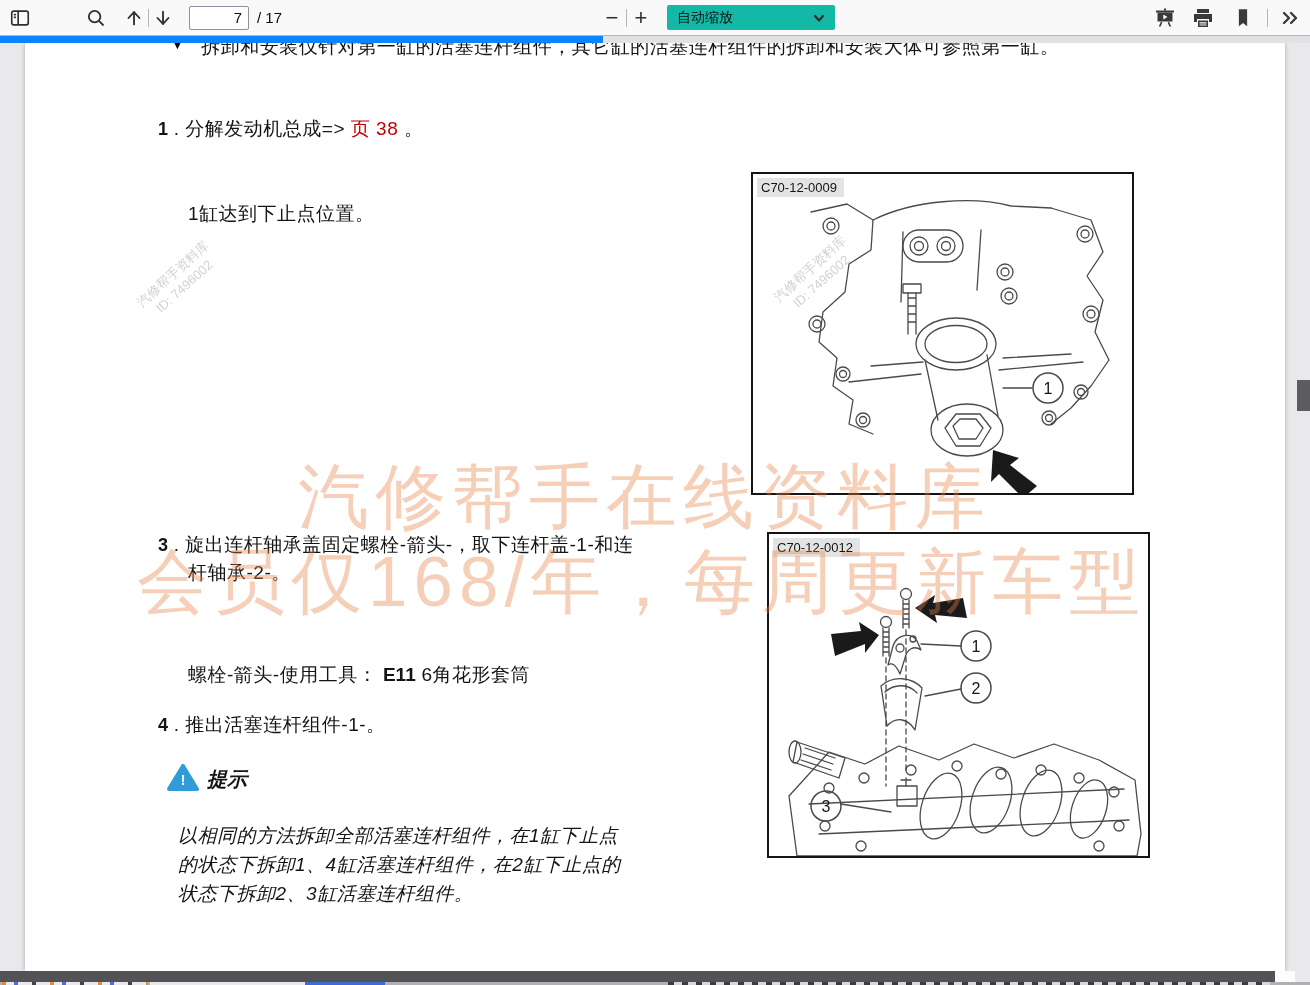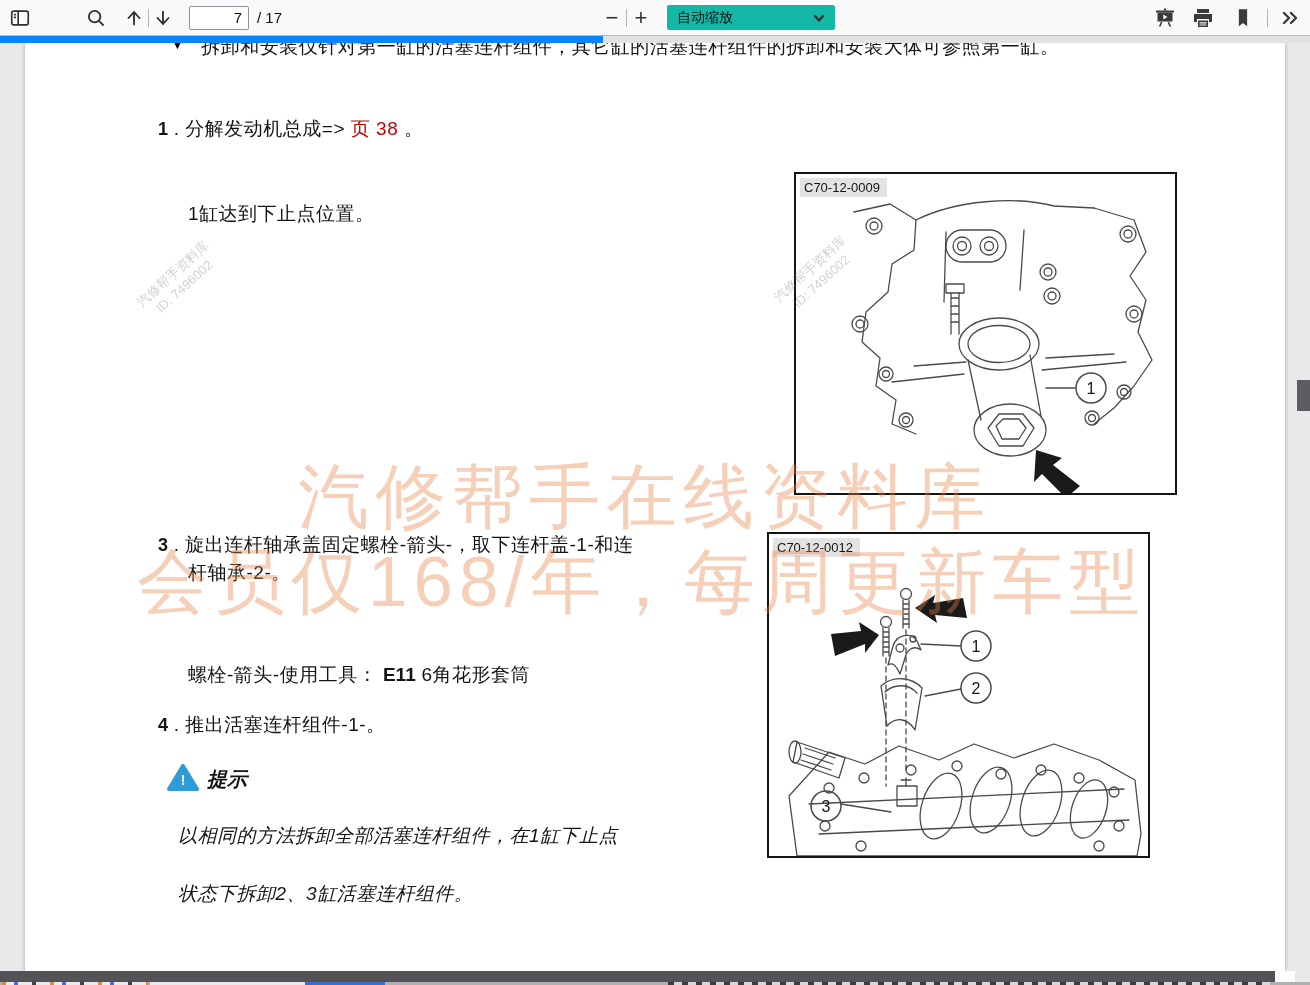--- a/index.html
+++ b/index.html
@@ -188,23 +188,24 @@
 
     <div class="abs" style="left:142px; top:721px;">
       <svg width="32" height="28" viewBox="0 0 32 28">
         <path d="M16,2 L30,25 L2,25 Z" fill="#2f9bd9" stroke="#2f9bd9" stroke-width="4" stroke-linejoin="round"></path>
         <text x="16" y="21" font-size="14" font-weight="bold" fill="#fff" text-anchor="middle" font-family="Liberation Sans,sans-serif">!</text>
       </svg>
     </div>
     <div class="abs tip-title" style="left:182px; top:723px;">提示</div>
 
     <div class="abs note-line" style="left:153px; top:778px;">以相同的方法拆卸全部活塞连杆组件，在1缸下止点</div>
+    <div class="abs note-line" style="left:153px; top:807px;">的状态下拆卸1、4缸活塞连杆组件，在2缸下止点的</div>
     <div class="abs note-line" style="left:153px; top:836px;">状态下拆卸2、3缸活塞连杆组件。</div>
 
-    <div class="figure" style="left:769px; top:129px; height:323px;">
+    <div class="figure" style="left:726px; top:129px; height:323px;">
       <div class="fig-label">C70-12-0009</div>
       <svg width="379" height="319" viewBox="0 0 379 319">
         <g stroke="#4a4a4a" stroke-width="1.3" fill="none" stroke-linejoin="round" stroke-linecap="round">
 
           <path d="M58,38 L94,30 L120,46 L118,76 L96,90 L92,118 L70,138 L66,168 L84,184 L80,212 L100,226 L96,250 L120,260"></path>
           <path d="M298,34 L338,46 L350,78 L334,102 L350,126 L342,158 L356,186 L338,212 L318,234 L298,250"></path>
           <path d="M120,46 C160,26 220,22 258,32 L298,34"></path>
           <path d="M150,58 L148,128 M228,56 L224,116"></path>
           <path d="M96,208 L168,200 M246,196 L330,188"></path>
           <path d="M118,192 L170,188 M250,184 L318,180"></path>

